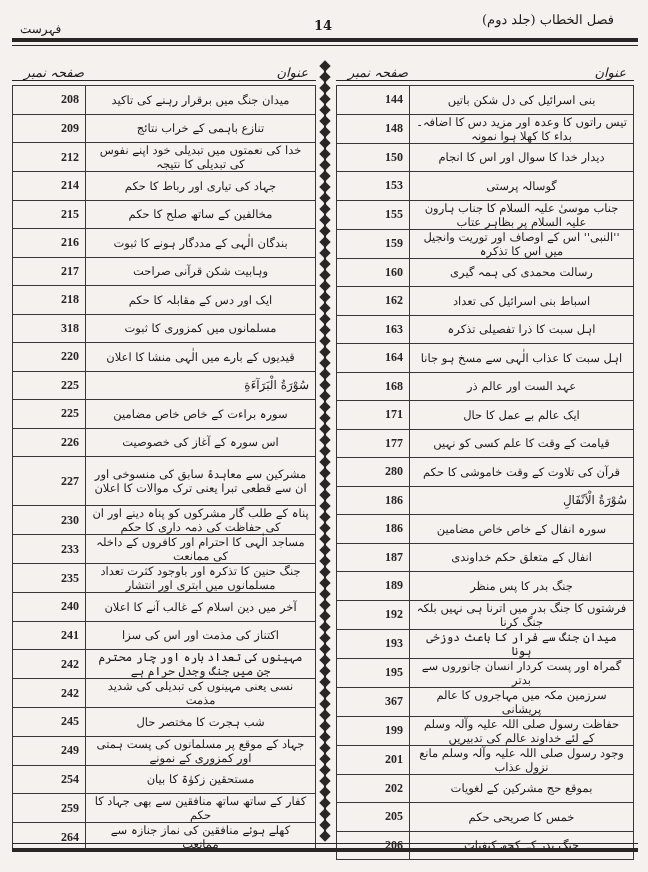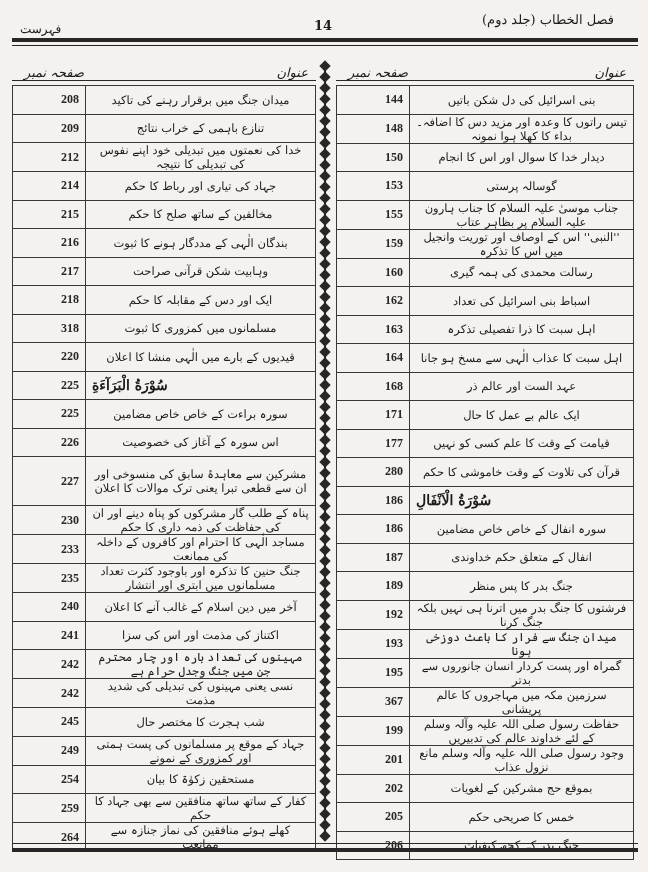--- a/index.html
+++ b/index.html
@@ -48,21 +48,21 @@
   table.toc td {
     border: 1px solid #3a3536;
     height: 27.5px; padding: 0 6px;
     font-size: 11.5px; vertical-align: middle;
   }
   table.toc td.title { text-align: center; }
   table.toc td.page {
     width: 60px; text-align: right; font-family: "Liberation Serif", serif;
     font-weight: bold; font-size: 12px; color: #2a2628;
   }
-  table.toc tr.surah td.title { text-align: left; font-size: 14px; font-weight: bold; }
+  table.toc tr.surah td.title { text-align: right; font-size: 12px; font-weight: normal; }
   table.toc tr.tall td { height: 48px; }
   .divider {
     position: absolute; left: 318px; top: 62px; width: 14px; height: 775px;
   }
   .divider .bar {
     position: absolute; left: 6px; top: 0; bottom: 0; width: 2px; background: #2a2628;
   }
   .divider .dot {
     position: absolute; left: 3px; width: 8px; height: 8px; background: #2a2628;
     transform: rotate(45deg);

